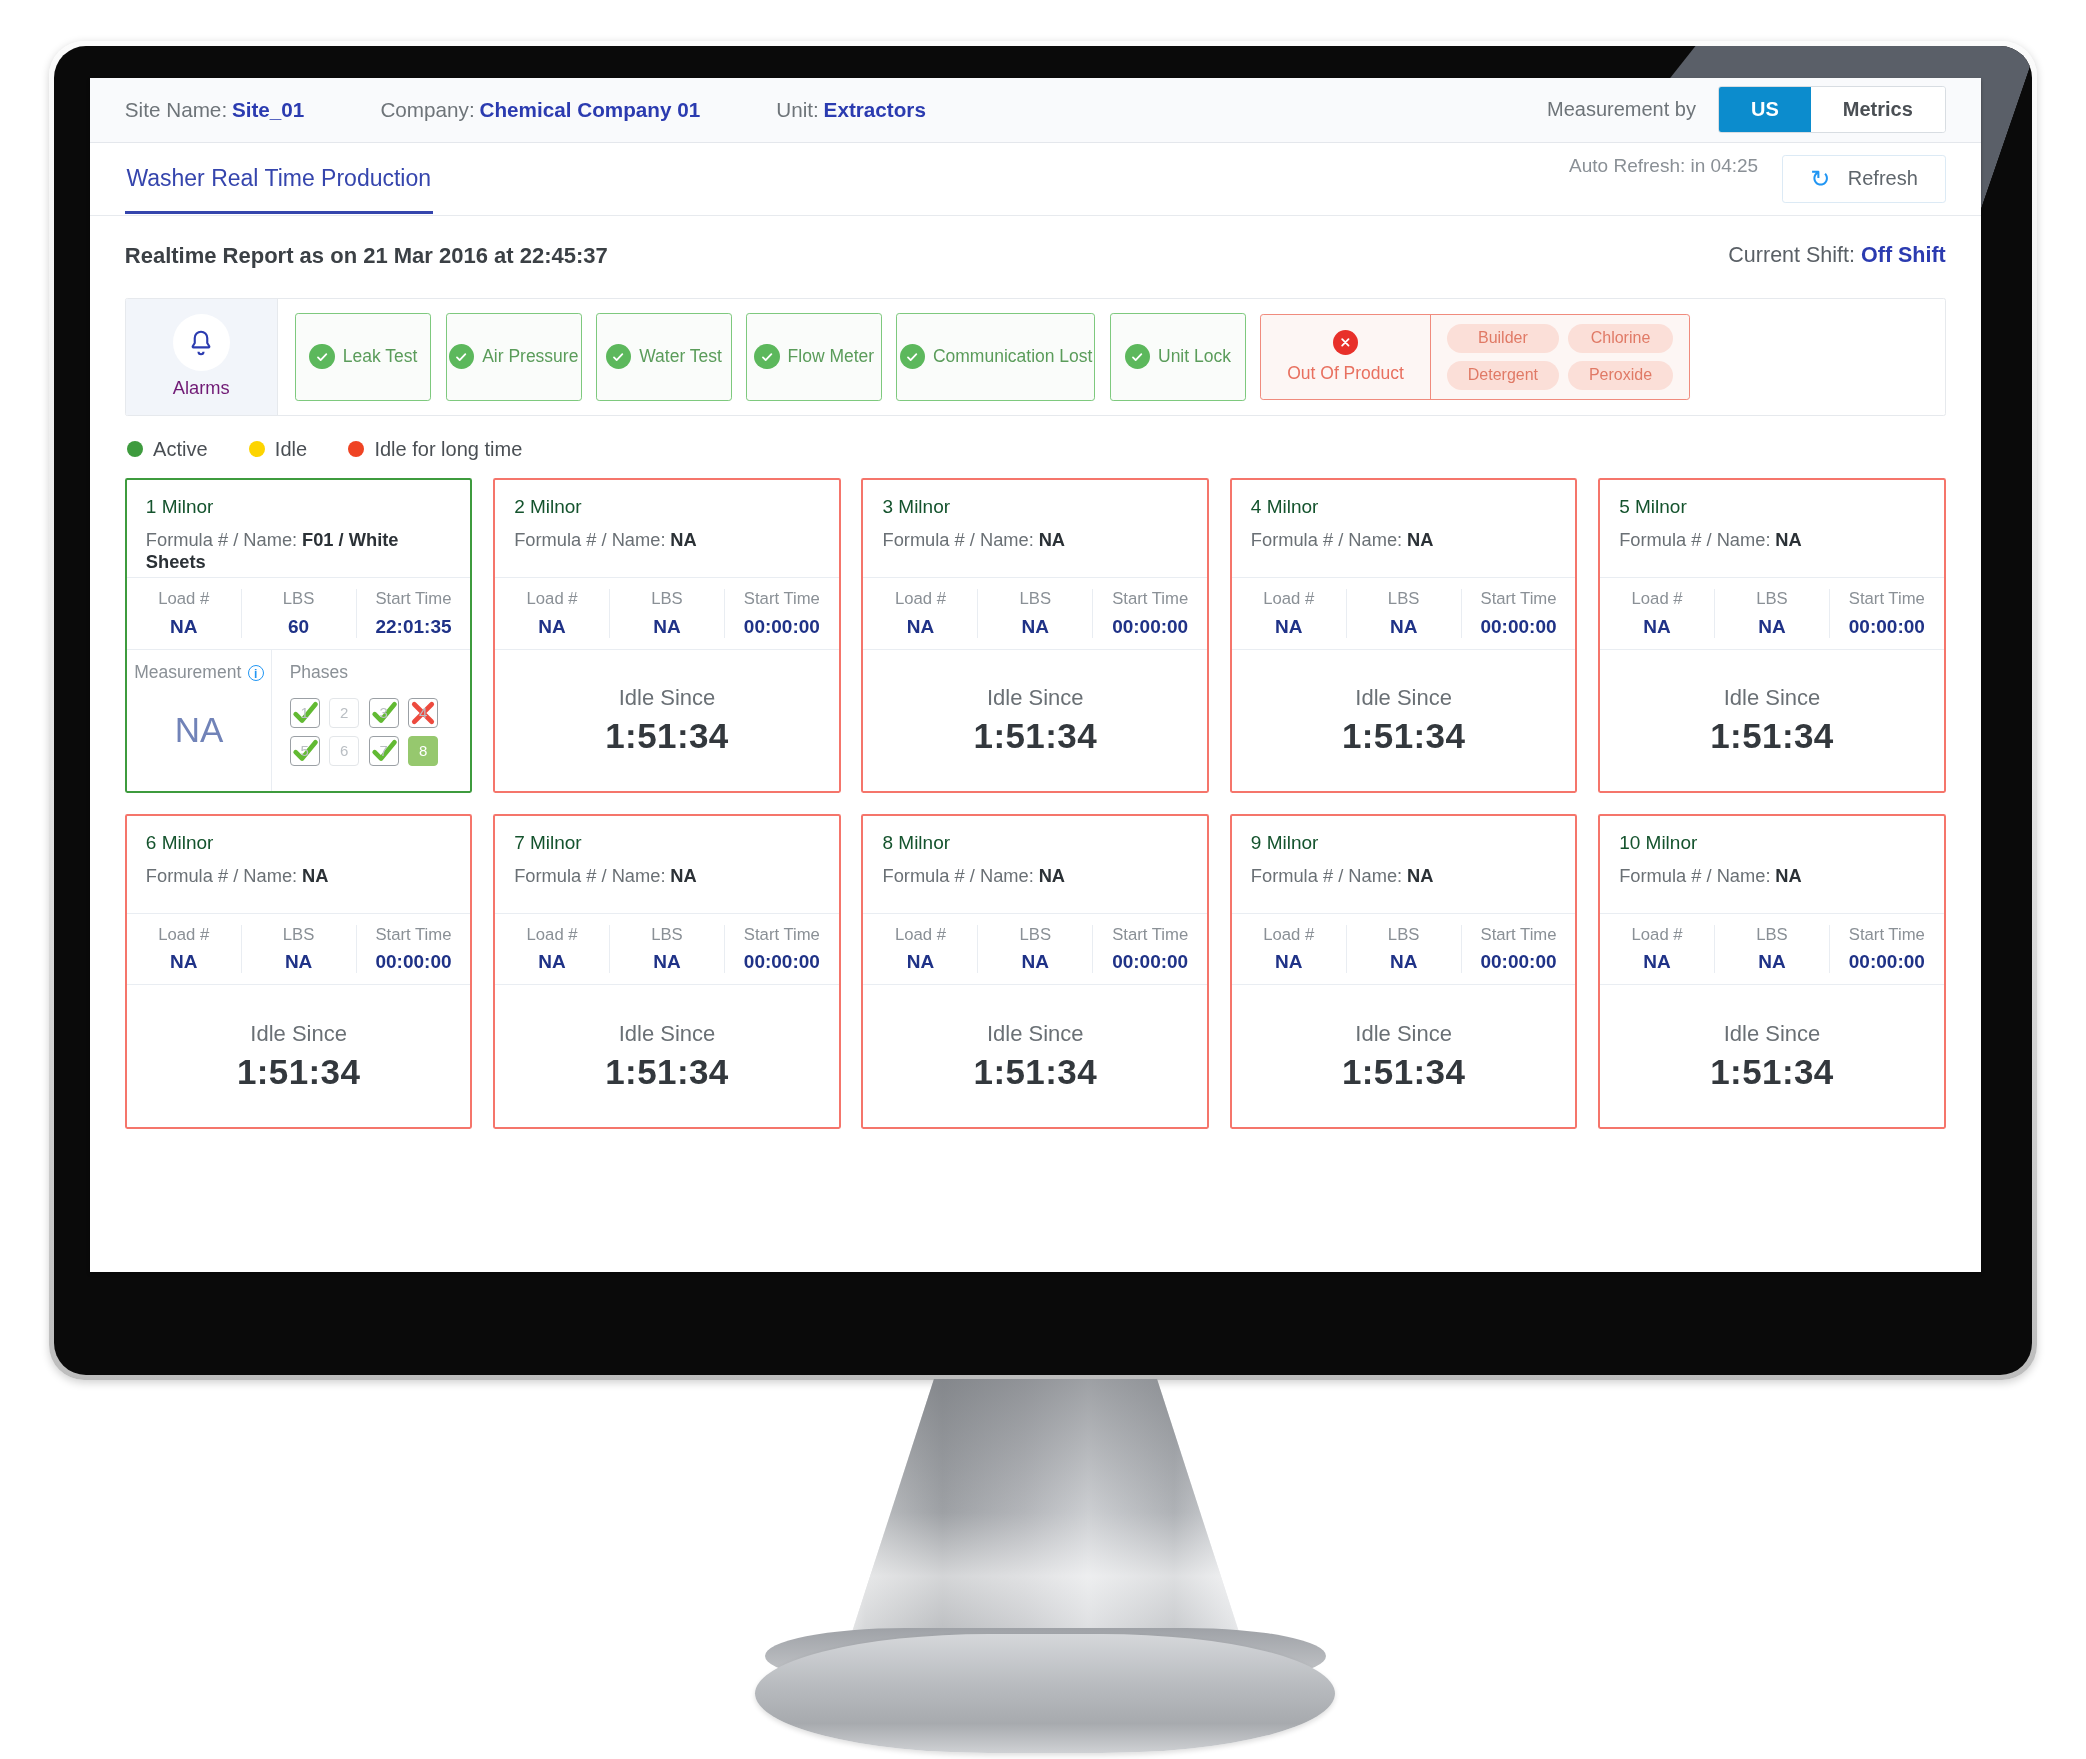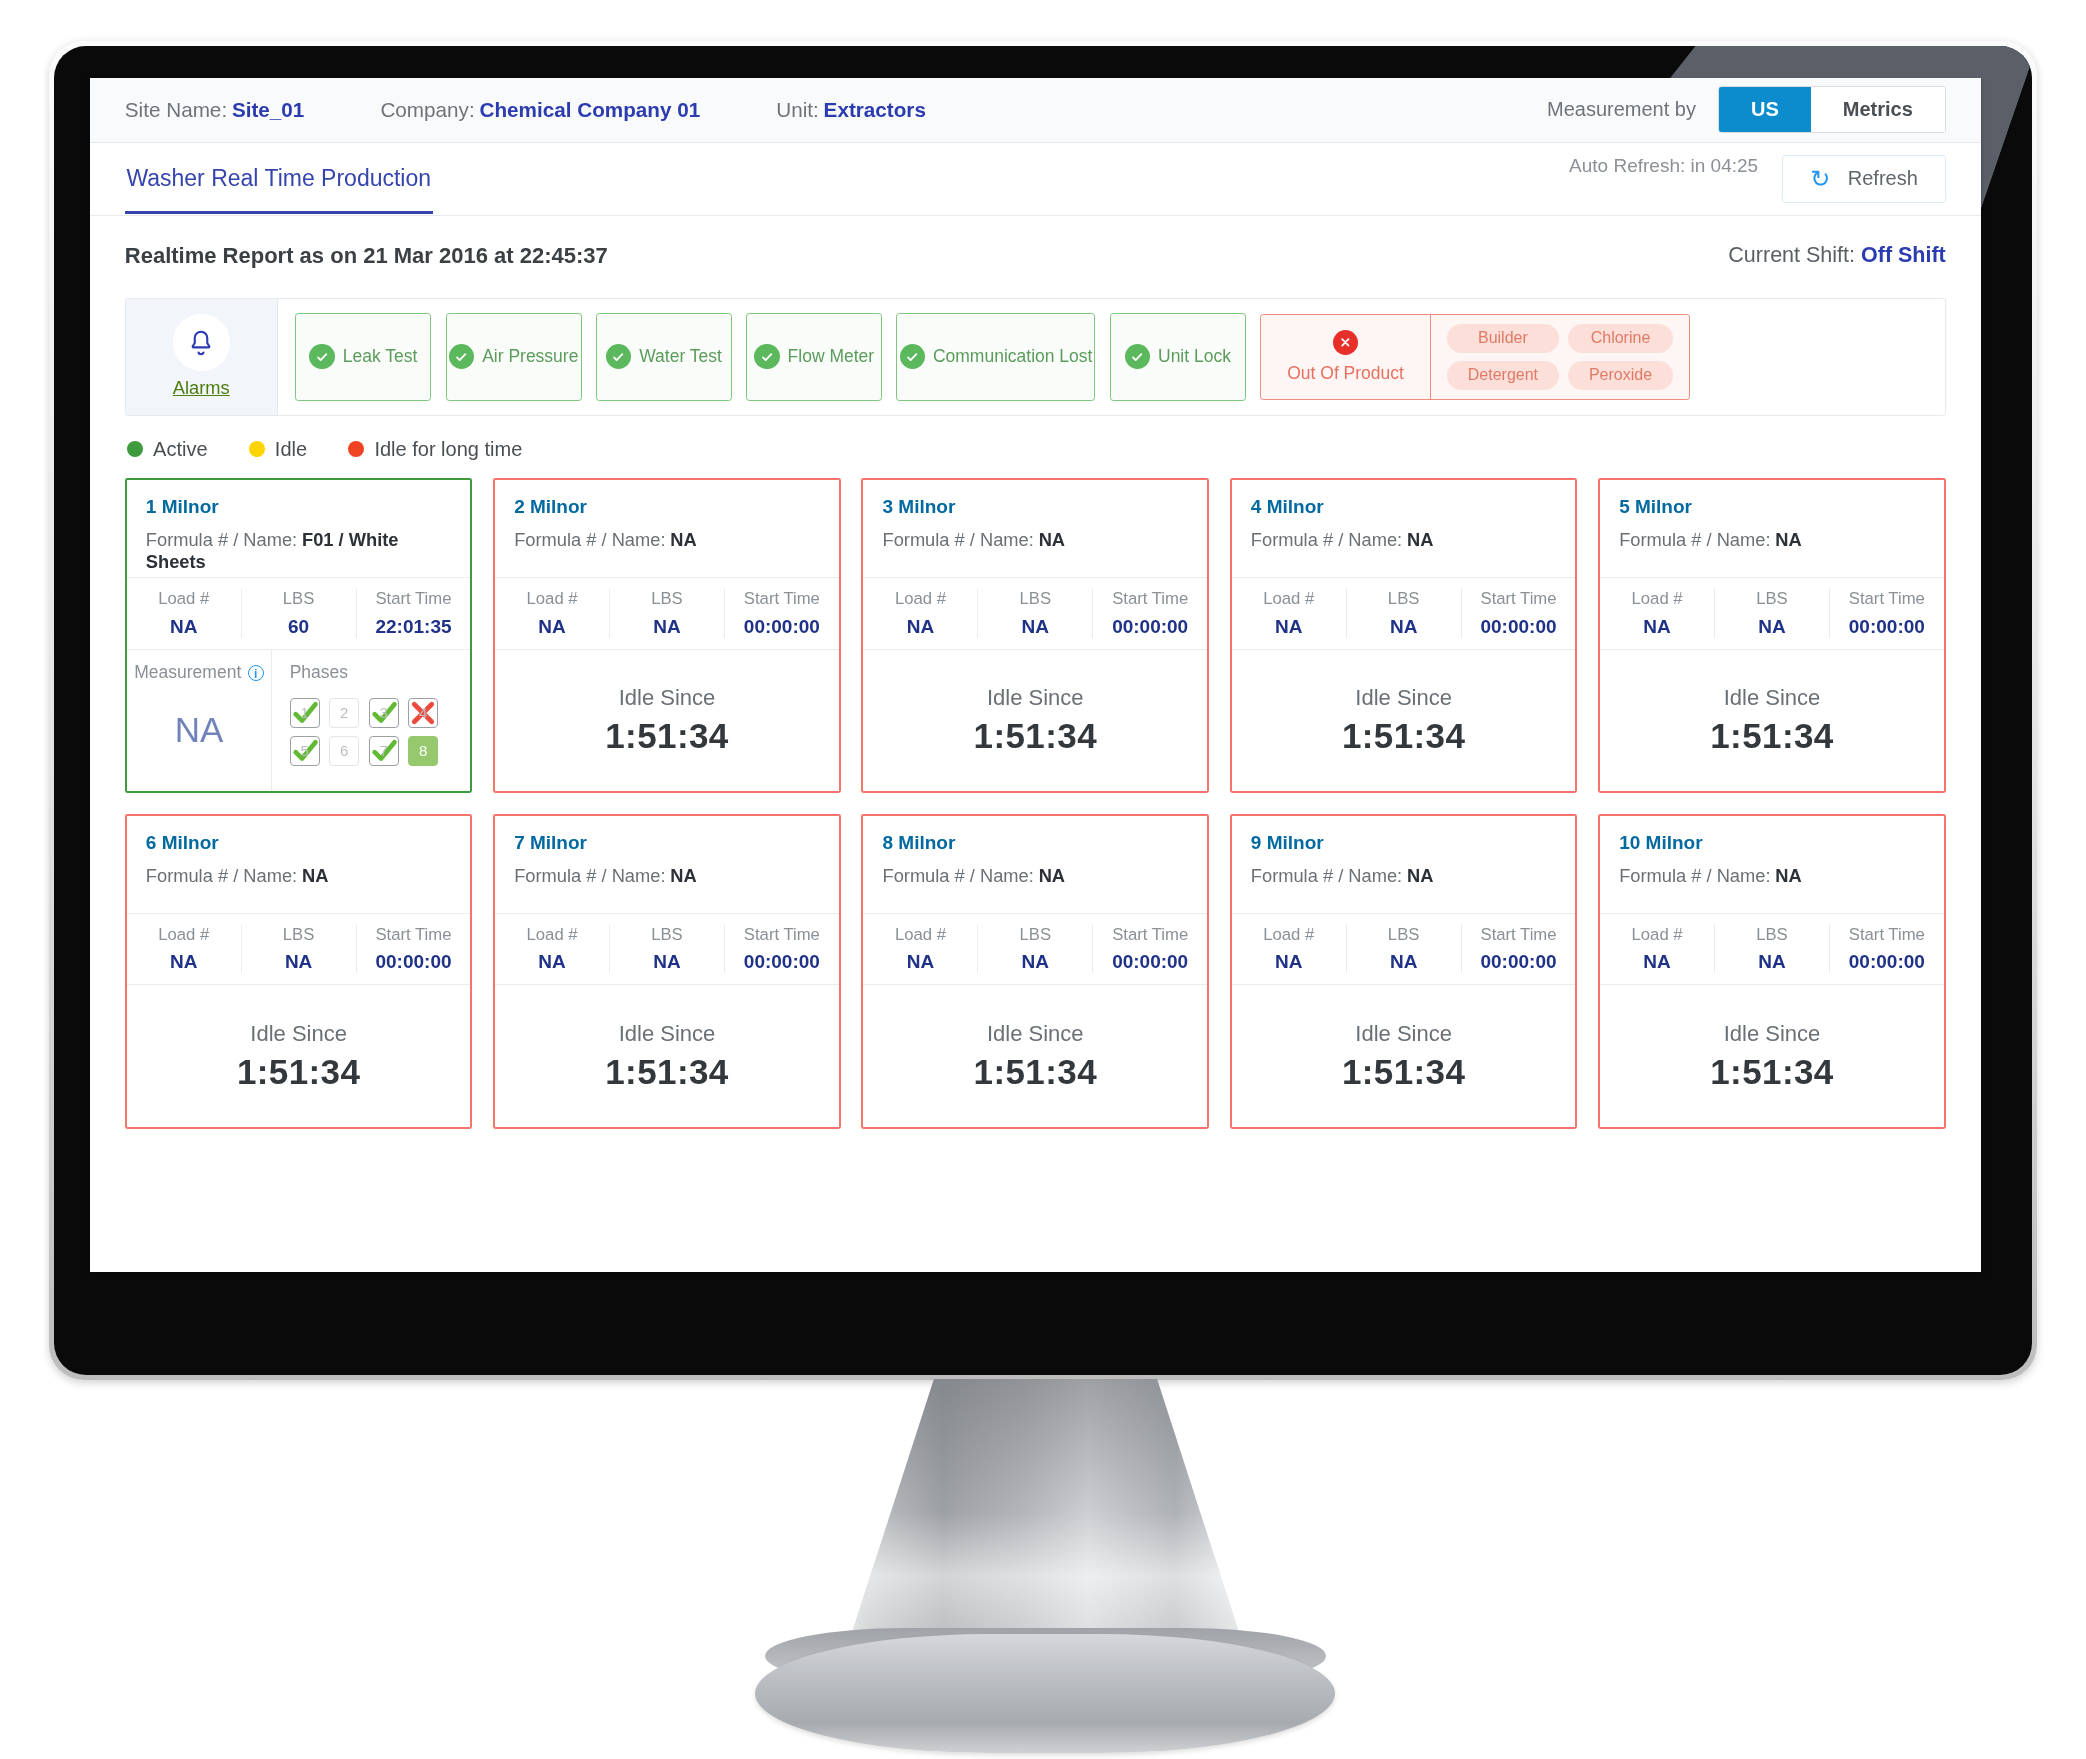--- a/index.html
+++ b/index.html
@@ -156,21 +156,21 @@
     display: flex; flex-direction: column;
     align-items: center; justify-content: center;
     gap: 6.4px;
   }
   .bell-circle {
     width: 57px; height: 57px; border-radius: 50%;
     background: #ffffff;
     display: flex; align-items: center; justify-content: center;
   }
   .bell-circle svg { width: 30px; height: 30px; }
-  .alarms-label { font-size: 18.3px; color: #4d7c0f; text-decoration: underline; }
+  .alarms-label { font-size: 18.3px; color: #701a75; }
 
   .alarm-items {
     display: flex; align-items: center; gap: 14.3px;
     padding: 0 17.5px; flex: 1;
   }
   .alarm-card {
     width: 134px; height: 86px;
     border: 0.8px solid #7ec97e; border-radius: 3.2px;
     background: #fafcfa;
     display: flex; 
@@ -227,21 +227,21 @@
     border-radius: 2.4px;
     background: #ffffff;
     height: 315px;
     display: flex; flex-direction: column;
     box-sizing: border-box;
     cursor: pointer;
   }
   .mcard.active { border-color: #3e9b3e; }
 
   .mhead { padding: 16px 19px 0 19px; height: 97px; box-sizing: border-box; }
-  .mtitle { font-size: 19px; color: #0369a1; font-weight: bold; margin-bottom: 11px; }
+  .mtitle { font-size: 19px; color: #14532d; font-weight: normal; margin-bottom: 11px; }
   .mformula { font-size: 18.3px; color: #6a7075; }
   .mformula b { color: #2b3136; font-weight: bold; margin-left: 4.8px; }
 
   .mstats {
     display: flex; align-items: stretch;
     border-top: 0.8px solid #e9edf2;
     border-bottom: 0.8px solid #e9edf2;
     padding: 11px 0 11px 0;
   }
   .stat { flex: 1; text-align: center; }

